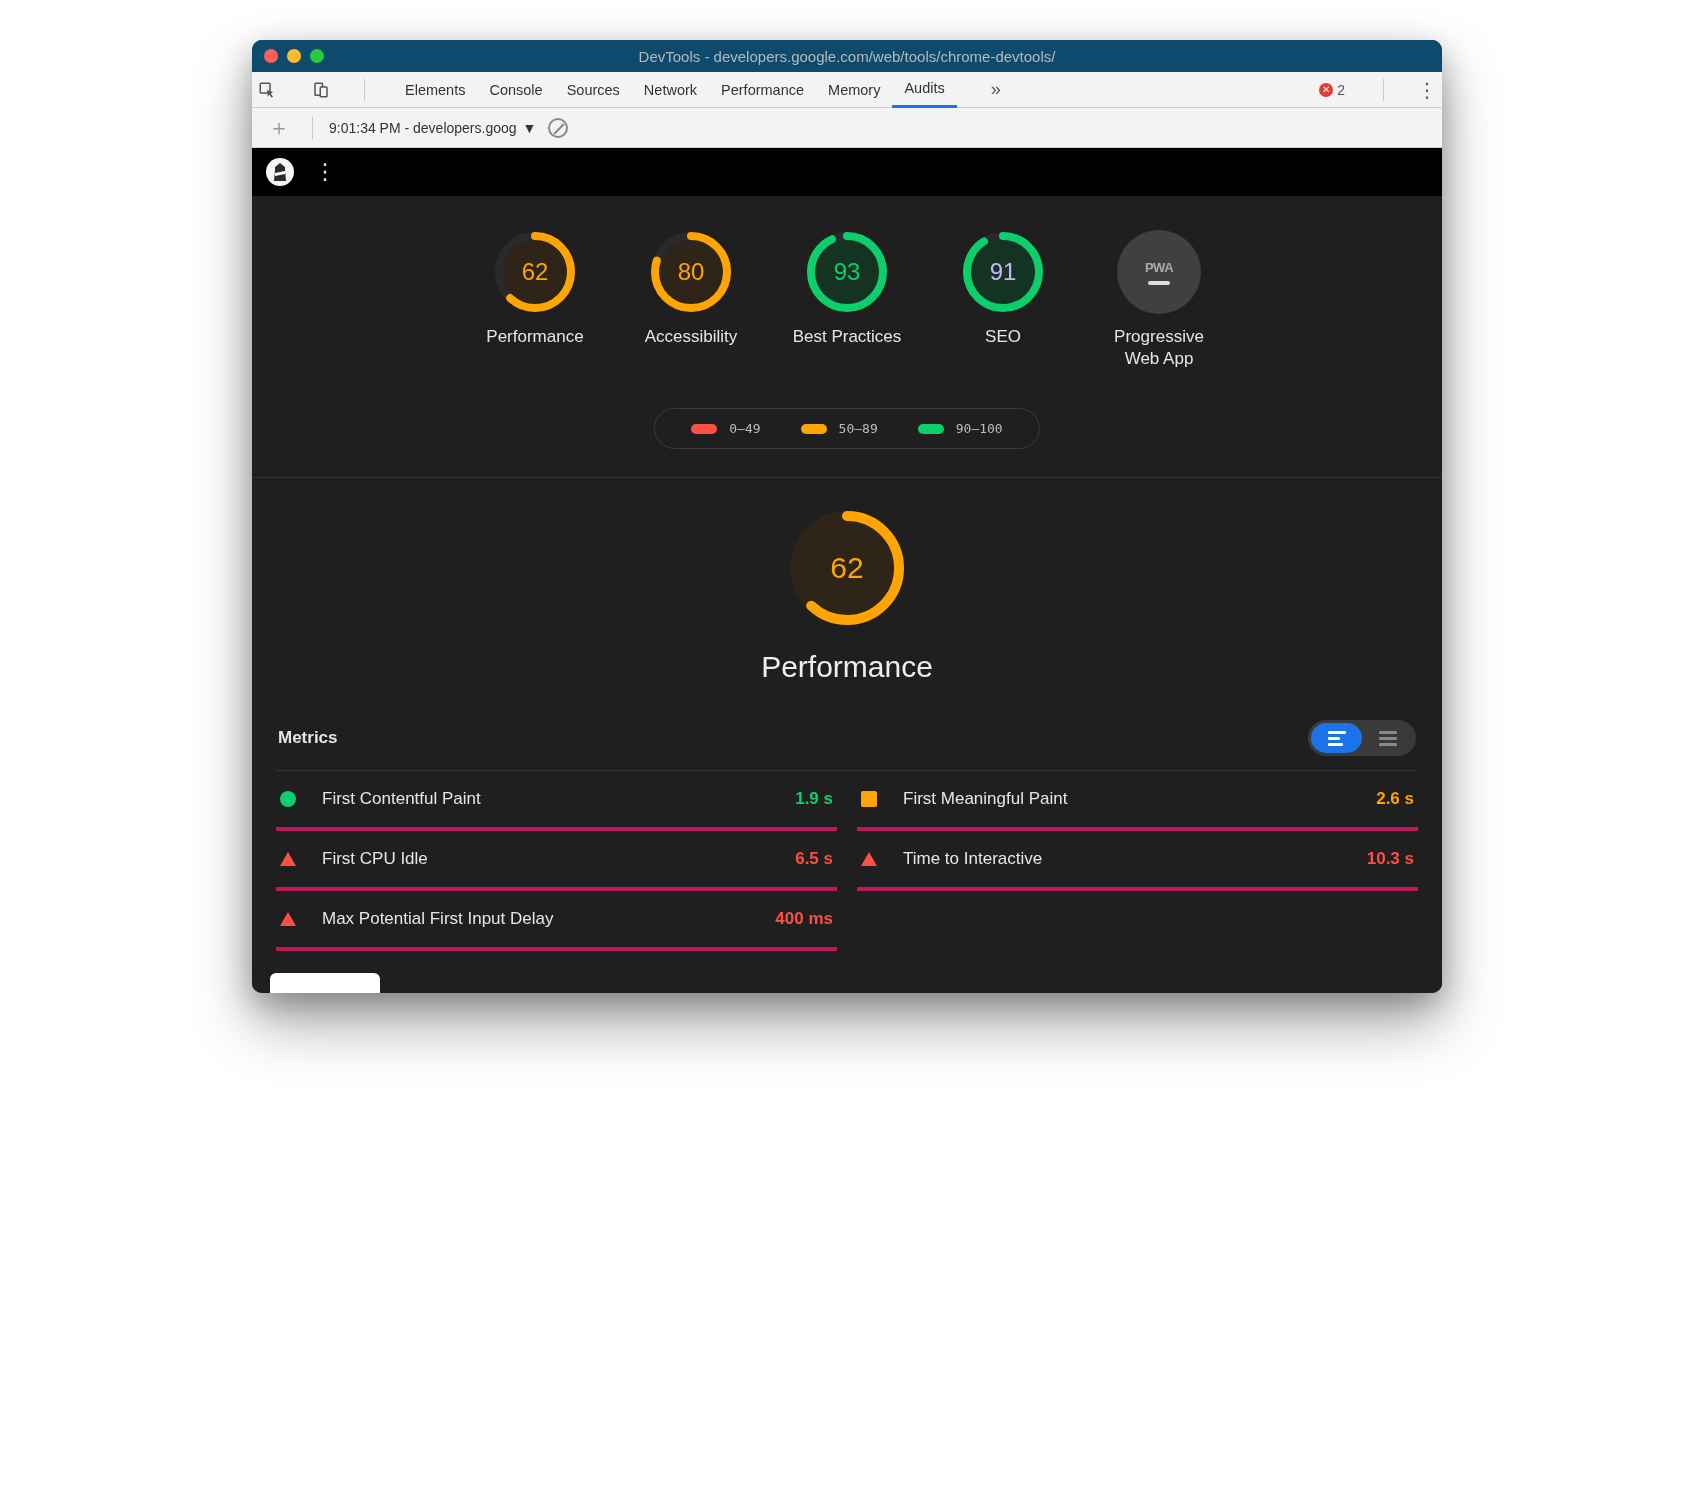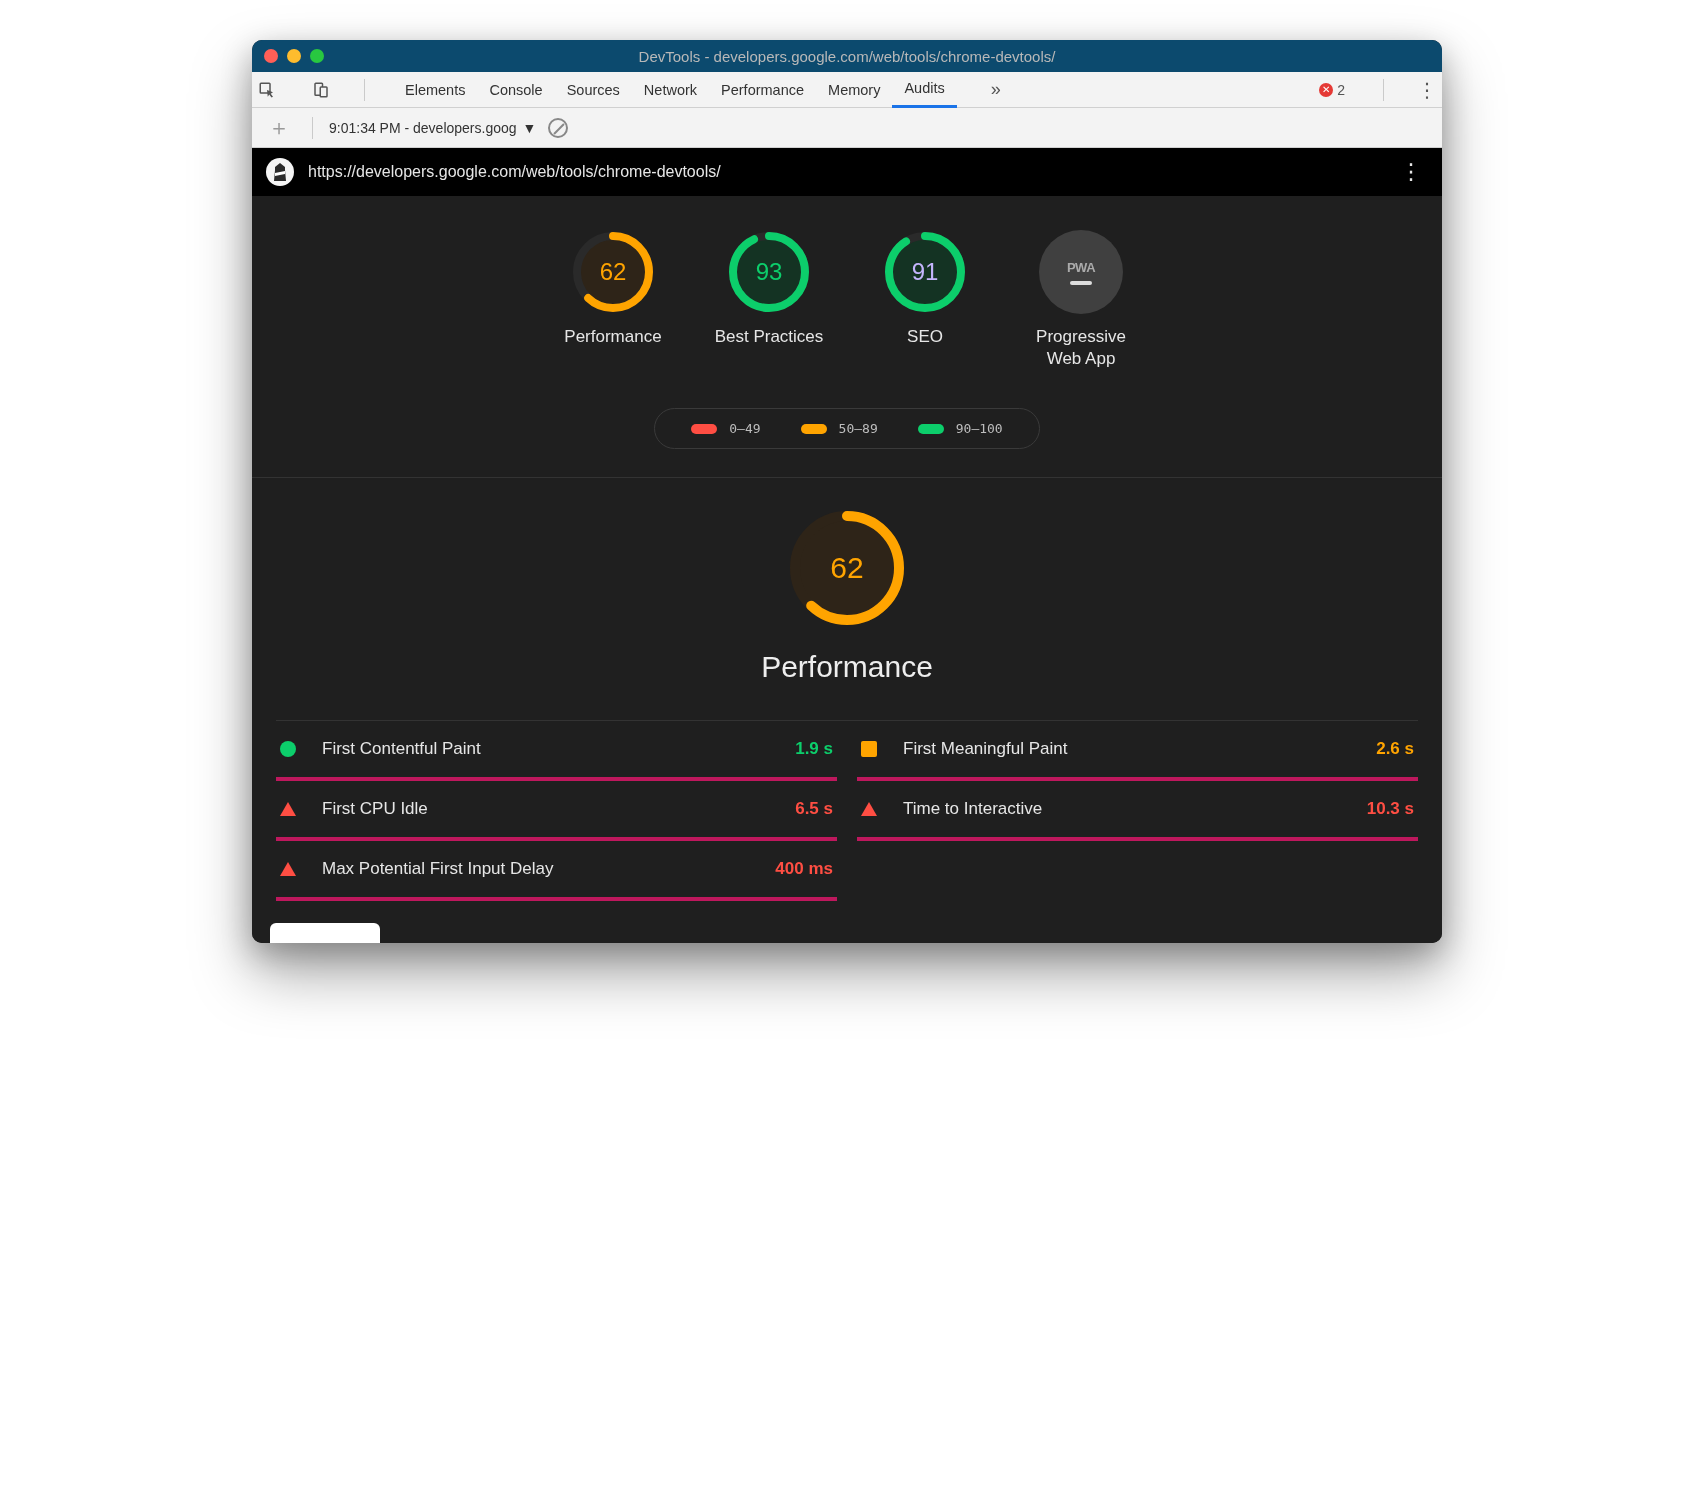--- a/index.html
+++ b/index.html
@@ -279,39 +279,49 @@
   </div>
 
   <div class="lh-urlbar">
     <div class="lh-logo">
       <svg width="18" height="20" viewBox="0 0 18 20">
           <path d="M9 1 L14 5 V8 H4 V5 Z" fill="#2b2b2b"></path>
           <path d="M4 8 H14 L15 19 H3 Z" fill="#2b2b2b"></path>
           <path d="M4 11 L14 9 L14 12 L4 14 Z" fill="#fff"></path>
         </svg>
     </div>
-    <div class="lh-url">https://developers.google.com/web/tools/chrome-devtools/</div>
     <div class="lh-kebab">⋮</div>
   </div>
 
   <div class="report">
     <div class="gauges" id="gauges">
         <div class="gauge">
     <div class="ring">
       <div class="inner" style="background:#2e2418"></div>
       <svg viewBox="0 0 84 84">
         <circle class="bg-circ" cx="42" cy="42" r="36"></circle>
         <circle class="fg-circ" cx="42" cy="42" r="36" stroke="#ffa400" stroke-dasharray="140.24069605624837 226.1946710584651"></circle>
       </svg>
       <div class="score" style="color:#ffa400">62</div>
     </div>
     <div class="label">Performance</div>
         </div>
         <div class="gauge">
     <div class="ring">
+      <div class="inner" style="background:#2e2418"></div>
+      <svg viewBox="0 0 84 84">
+        <circle class="bg-circ" cx="42" cy="42" r="36"></circle>
+        <circle class="fg-circ" cx="42" cy="42" r="36" stroke="#ffa400" stroke-dasharray="180.95573684677208 226.1946710584651"></circle>
+      </svg>
+      <div class="score" style="color:#ffa400">80</div>
+    </div>
+    <div class="label">Accessibility</div>
+        </div>
+        <div class="gauge">
+    <div class="ring">
       <div class="inner" style="background:#143323"></div>
       <svg viewBox="0 0 84 84">
         <circle class="bg-circ" cx="42" cy="42" r="36"></circle>
         <circle class="fg-circ" cx="42" cy="42" r="36" stroke="#0cce6b" stroke-dasharray="210.36104408437257 226.1946710584651"></circle>
       </svg>
       <div class="score" style="color:#0cce6b">93</div>
     </div>
     <div class="label">Best Practices</div>
         </div>
         <div class="gauge">
@@ -357,20 +367,39 @@
           <div class="inner"></div>
           <svg viewBox="0 0 120 120">
             <circle class="bg-circ" cx="60" cy="60" r="52"></circle>
             <circle class="fg-circ" cx="60" cy="60" r="52" id="big-arc" stroke-dasharray="202.56989430346988 326.7256359733385"></circle>
           </svg>
           <div class="score">62</div>
         </div>
         <div class="head">Performance</div>
       </div>
 
+      <div class="metrics-head">
+        <h3>Metrics</h3>
+        <div class="toggle">
+          <div class="half active">
+            <div class="toggle-icon">
+                <span style="width:18px"></span>
+                <span style="width:12px"></span>
+                <span style="width:15px"></span>
+              </div>
+          </div>
+          <div class="half">
+            <div class="toggle-icon inactive">
+                <span style="width:18px"></span>
+                <span style="width:18px"></span>
+                <span style="width:18px"></span>
+              </div>
+          </div>
+        </div>
+      </div>
 
       <div class="metrics-grid" id="metrics">
           <div class="metric-row">
             <span class="m-shape m-circle" style="background:#0cce6b"></span>
             <span class="metric-name">First Contentful Paint</span>
             <span class="metric-val" style="color:#0cce6b">1.9 s</span>
           </div>
           <div class="metric-row">
             <span class="m-shape m-square" style="background:#ffa400"></span>
             <span class="metric-name">First Meaningful Paint</span>

